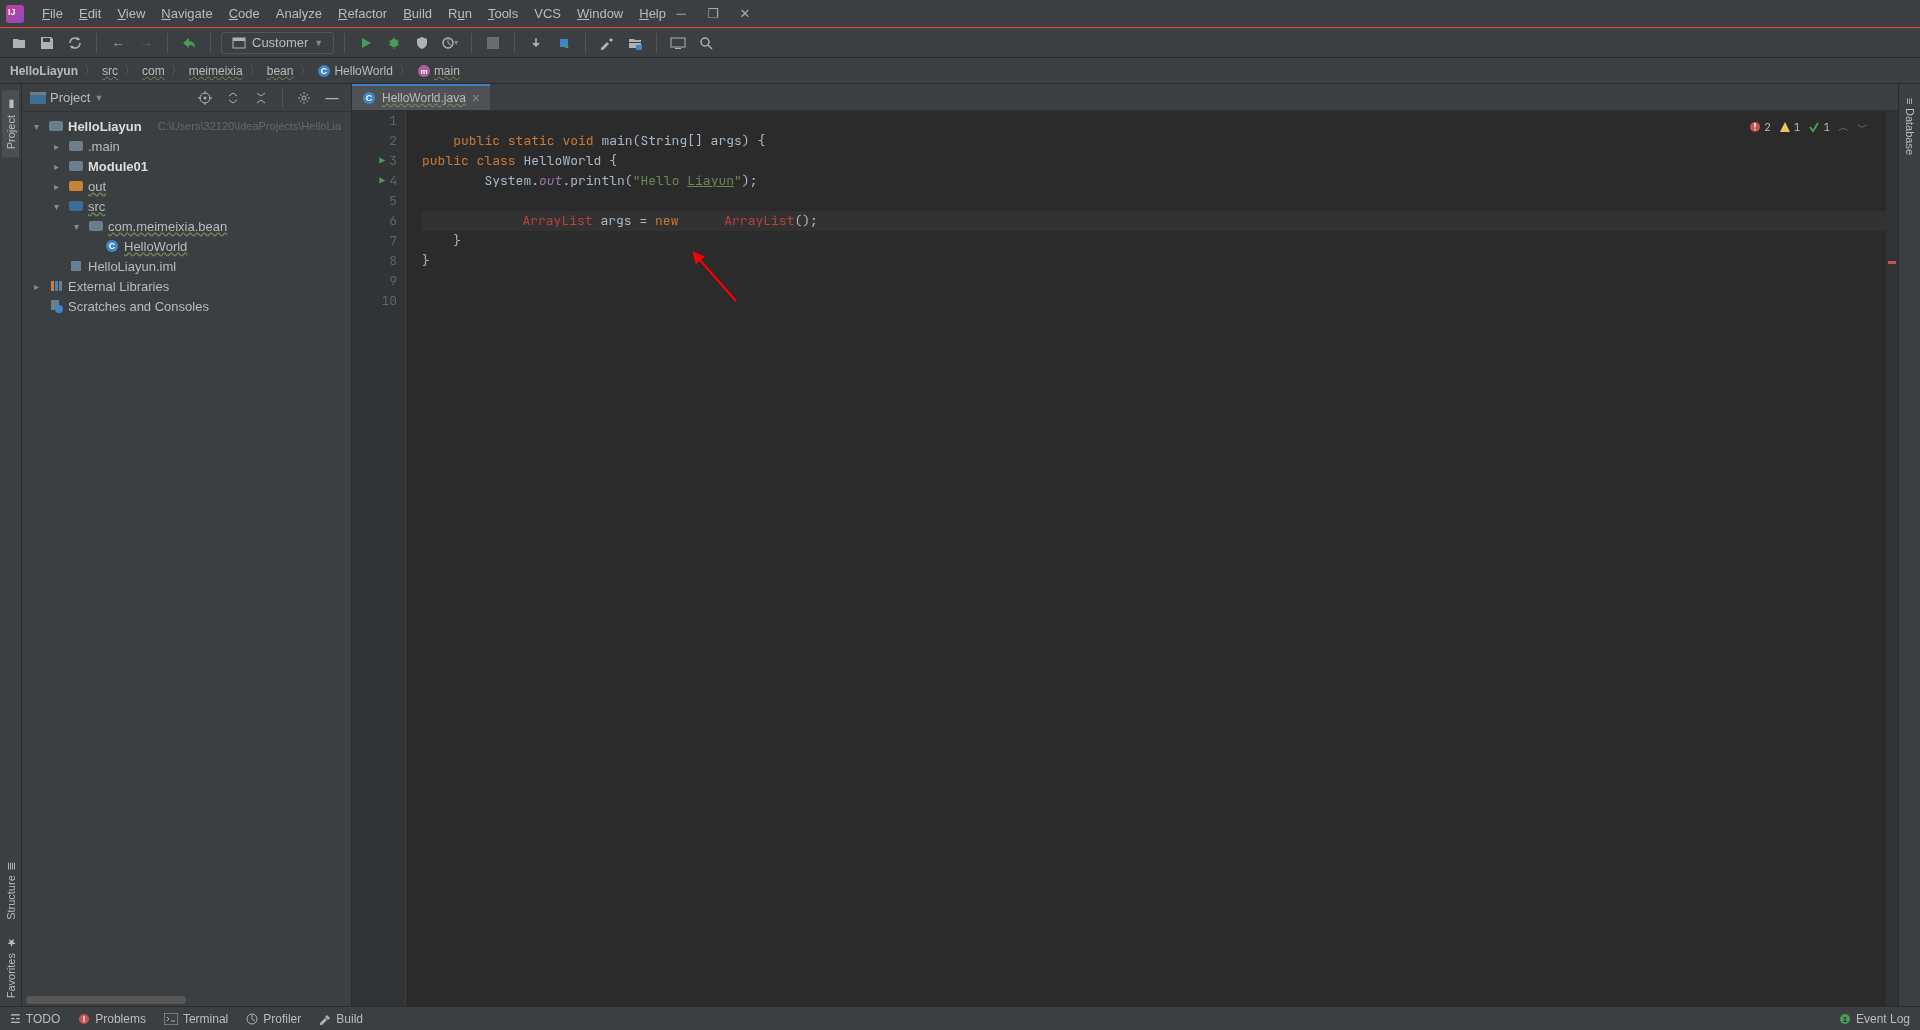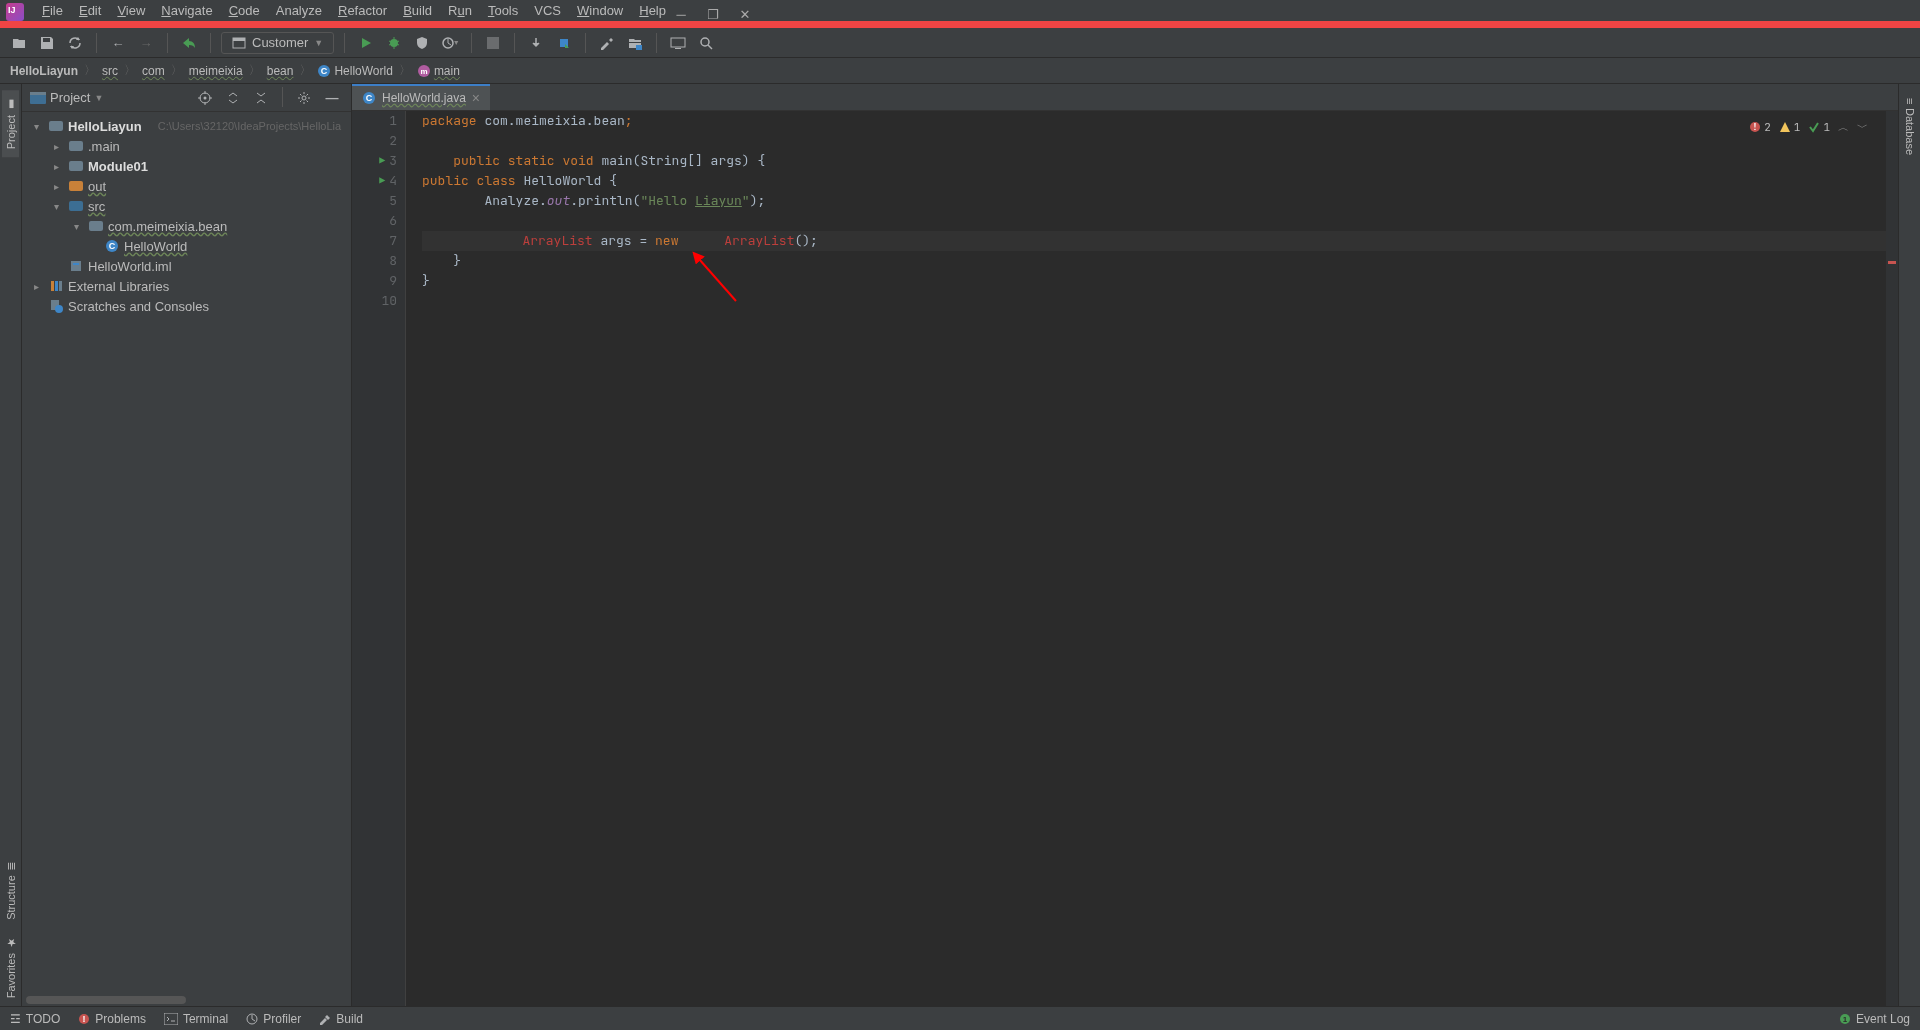--- a/index.html
+++ b/index.html
@@ -1,17 +1,17 @@
 <!DOCTYPE html>
 <html><head>
 <meta charset="utf-8">
 <style>
 * { margin:0; padding:0; box-sizing:border-box; }
 body { font-family:"Segoe UI",Arial,sans-serif; font-size:13px; background:#3c3f41; color:#bbb; overflow:hidden; width:1920px; height:1030px; }
-.menubar { height:28px; background:#3c3f41; display:flex; align-items:flex-end; padding:0 6px; border-bottom:7px solid #ef4444; }
+.menubar { height:28px; background:#3c3f41; display:flex; align-items:center; padding:0 6px; border-bottom:1px solid #ef4444; }
 .app-icon { width:18px; height:18px; background:linear-gradient(135deg,#c73e8e,#8a4dc7); border-radius:3px; margin-right:10px; position:relative; }
 .app-icon::after { content:"IJ"; color:#fff; font-size:9px; font-weight:bold; position:absolute; top:2px; left:2px; }
 .menu-item { padding:3px 8px; cursor:pointer; color:#bbb; }
 .menu-item u { text-decoration:underline; }
 .window-title { flex:1; text-align:center; color:#888; font-size:12px; }
 .window-controls { display:flex; gap:18px; padding-right:12px; }
 .win-btn { width:14px; height:14px; cursor:pointer; color:#aaa; display:flex; align-items:center; justify-content:center; }
 
 .toolbar { height:30px; background:#3c3f41; display:flex; align-items:center; padding:0 8px; gap:6px; border-bottom:1px solid #2b2b2b; }
 .tb-btn { width:22px; height:22px; display:flex; align-items:center; justify-content:center; cursor:pointer; border-radius:3px; }
@@ -346,21 +346,21 @@
           </span>
         <span class="tree-label wavy">HelloWorld</span>
       </div>
       <div class="tree-row" style="padding-left:46px">
         <span class="tree-icon">
             <svg width="14" height="14">
               <rect x="2" y="2" width="10" height="10" fill="#6a7e8c"></rect>
               <rect x="4" y="4" width="6" height="2" fill="#3e86c7"></rect>
             </svg>
           </span>
-        <span class="tree-label">HelloWorld.iml</span>
+        <span class="tree-label">HelloLiayun.iml</span>
       </div>
       <div class="tree-row" style="padding-left:12px">
         <span class="tree-arrow">▸</span>
         <span class="tree-icon">
             <svg width="14" height="14">
               <rect x="2" y="2" width="3" height="10" fill="#c88139"></rect>
               <rect x="6" y="2" width="3" height="10" fill="#3e86c7"></rect>
               <rect x="10" y="2" width="3" height="10" fill="#6a7e8c"></rect>
             </svg>
           </span>
@@ -421,25 +421,24 @@
             <span>8</span>
           </div>
         <div class="gutter-line">
             <span>9</span>
           </div>
         <div class="gutter-line">
             <span>10</span>
           </div>
       </div>
       <div class="code">
-        <div class="code-line"><span class="k">package </span><span class="c">com.meimeixia.bean</span><span class="k">;</span></div>
         <div class="code-line"></div>
         <div class="code-line"><span class="k">    public static void </span><span class="t">main</span><span class="t">(String[] args) {</span></div>
         <div class="code-line"><span class="k">public class </span><span class="t">HelloWorld </span><span class="t">{</span></div>
-        <div class="code-line"><span class="t">        Analyze.</span><span class="italic">out</span><span class="t">.println(</span><span class="s">"Hello </span><span class="s ul">Liayun</span><span class="s">"</span><span class="t">);</span></div>
+        <div class="code-line"><span class="t">        System.</span><span class="italic">out</span><span class="t">.println(</span><span class="s">"Hello </span><span class="s ul">Liayun</span><span class="s">"</span><span class="t">);</span></div>
         <div class="code-line"></div>
         <div class="code-line hl"><span>        </span><span class="err">ArrayList </span><span class="t">args </span><span class="t">= </span><span class="k">new </span><span class="err">ArrayList</span><span class="t">();</span></div>
         <div class="code-line"><span class="t">    }</span></div>
         <div class="code-line"><span class="t">}</span></div>
         <div class="code-line"></div>
 
         <svg class="arrow-cursor" style="left:285px;top:140px" width="60" height="60">
           <defs>
               <marker id="ah" markerWidth="8" markerHeight="8" refX="1" refY="3" orient="auto">
                 <path d="M0 0L6 3L0 6z" fill="#ff0000"></path>

